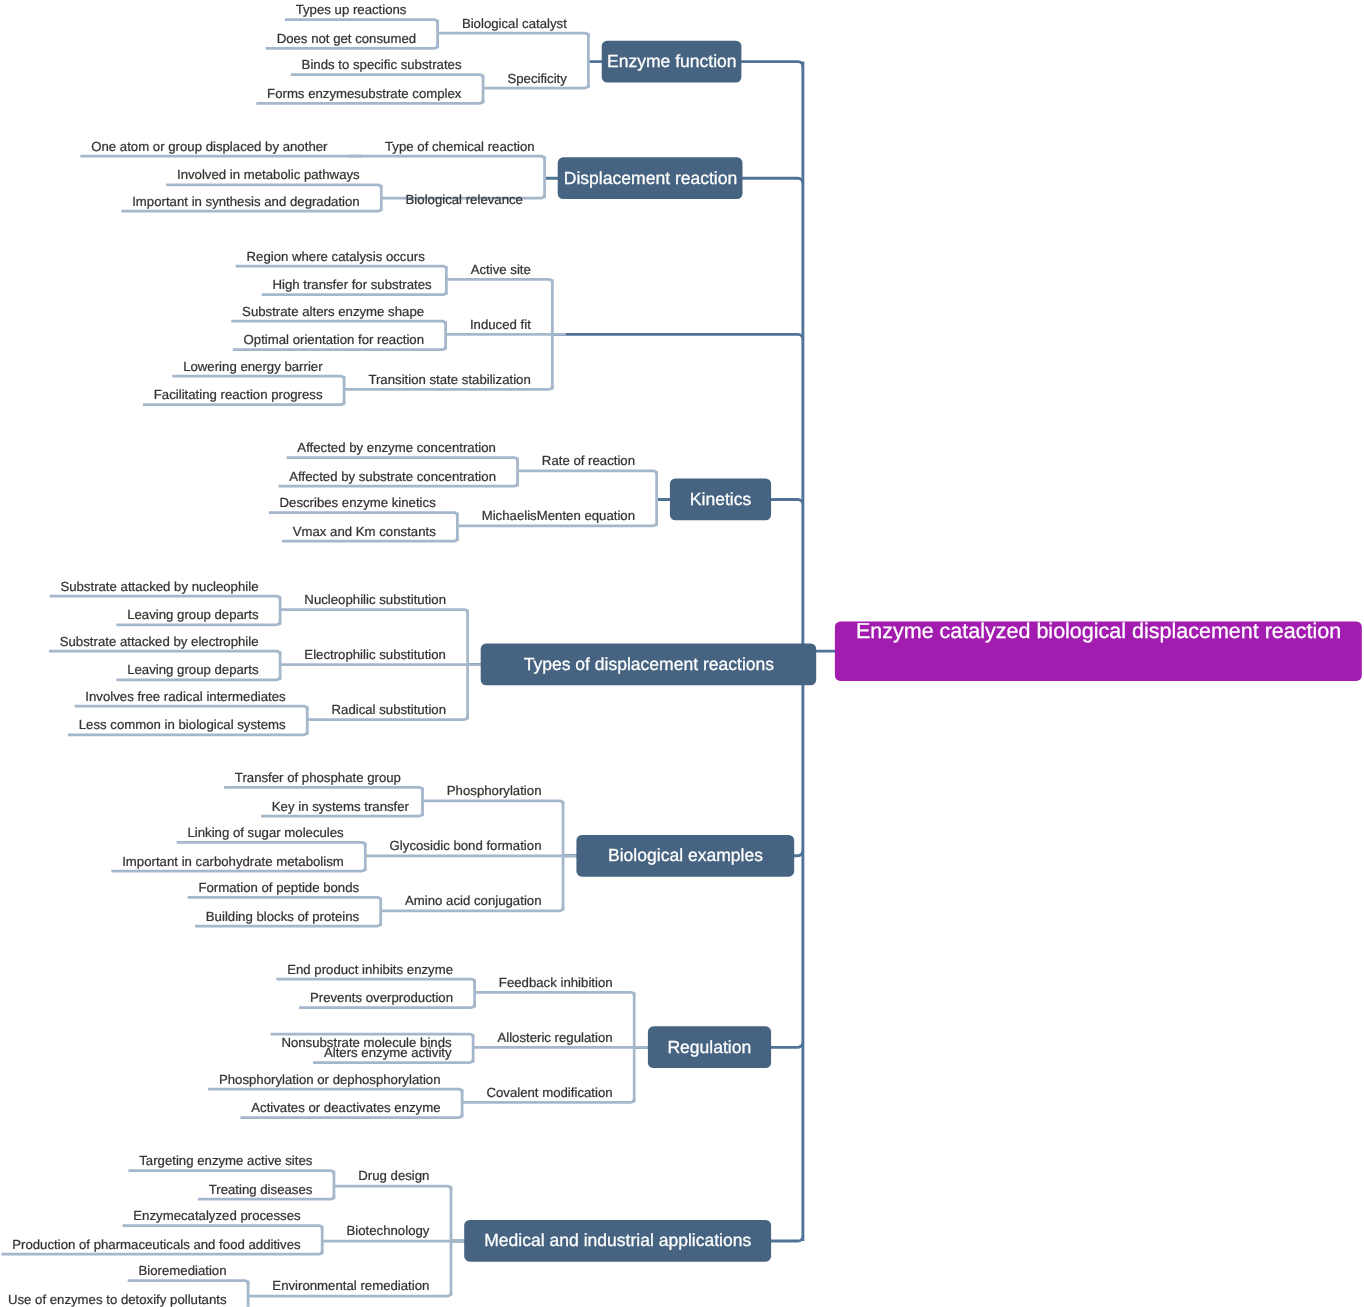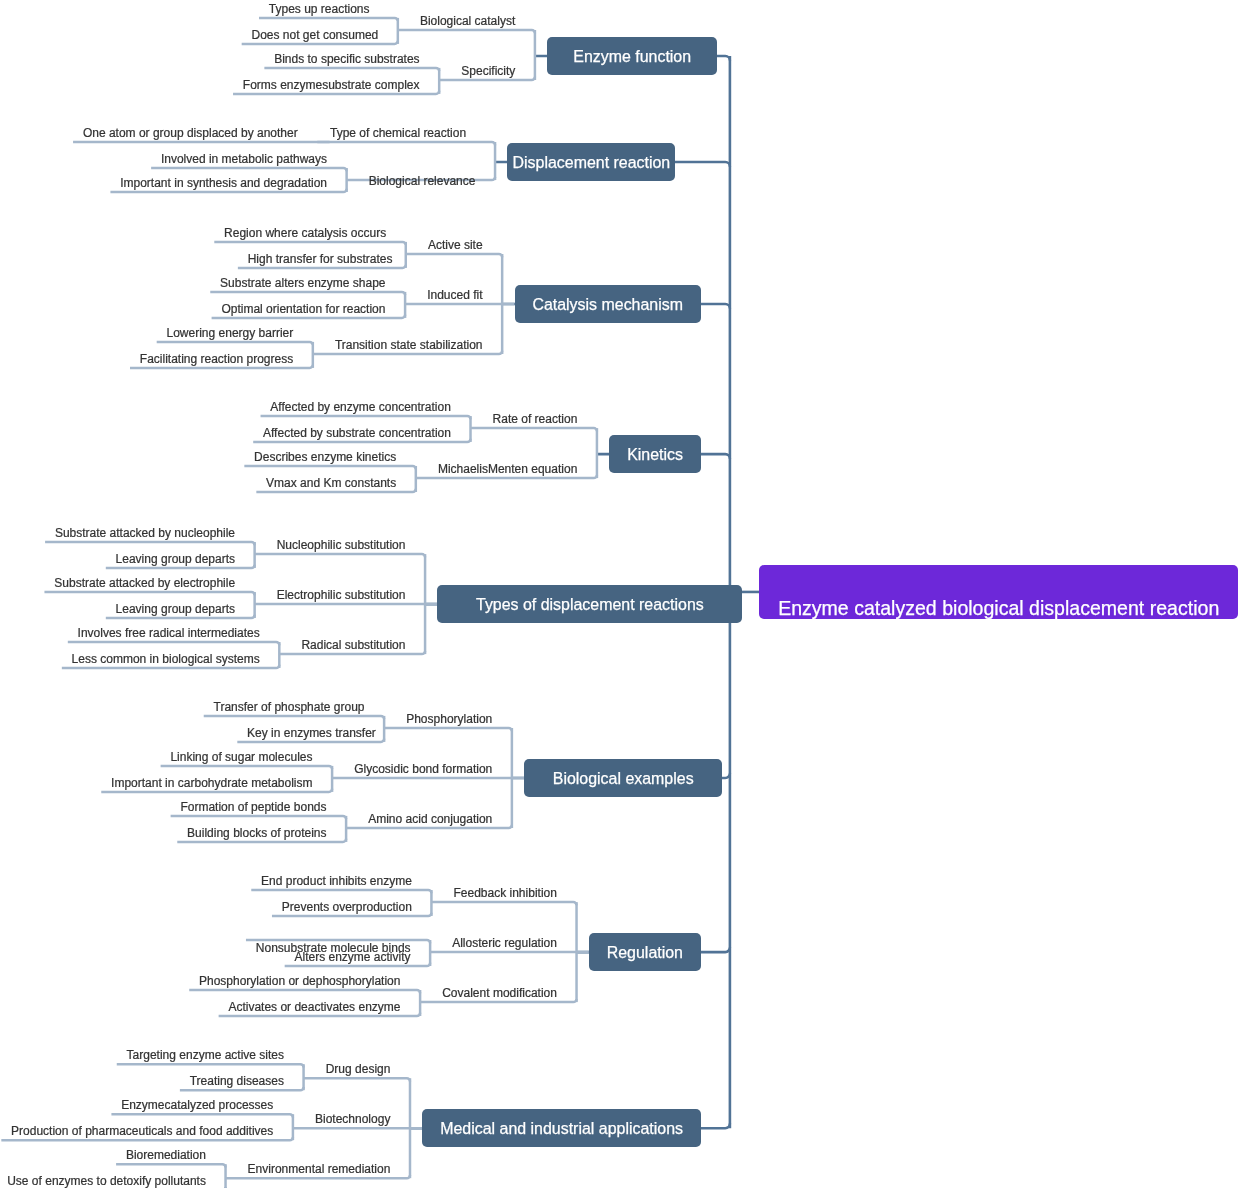--- a/index.html
+++ b/index.html
@@ -1,20 +1,20 @@
 <!DOCTYPE html>
 <html><head>
 <meta charset="utf-8">
 <title>Mindmap</title>
 <style>
   html,body{margin:0;padding:0;background:#ffffff;}
   body{width:1240px;height:1188px;overflow:hidden;font-family:"Liberation Sans",sans-serif;}
   #stage{position:relative;width:1240px;height:1188px;background:#ffffff;}
   svg.mm{position:absolute;left:0;top:0;}
-  .root-node{position:absolute;background:#6d28d9;border-radius:5px;display:flex;align-items:flex-end;box-sizing:border-box;padding-left:18.95px;}
+  .root-node{position:absolute;background:#a21caf;border-radius:5px;display:flex;align-items:flex-start;box-sizing:border-box;padding-left:18.95px;}
   .root-label{font-size:19.56px;color:#ffffff;white-space:pre;line-height:1;-webkit-text-stroke:0.25px #ffffff;}
   .l1-node{position:absolute;background:#466481;border-radius:5px;height:37.7px;display:flex;align-items:center;justify-content:center;box-sizing:border-box;}
   .l1-label{font-size:15.95px;color:#ffffff;white-space:pre;line-height:1;position:relative;top:0.6px;-webkit-text-stroke:0.25px #ffffff;}
   .l2-node,.l3-node{position:absolute;font-size:12px;color:#333333;white-space:pre;line-height:16.5px;-webkit-text-stroke:0.22px #333333;}
 </style>
 </head>
 <body>
 
 <div id="stage">
 <svg class="mm" width="1240" height="1188" viewBox="0 0 1240 1188">
@@ -115,40 +115,37 @@
 <path d="M 111.42 1114.2 L 289.7 1114.2 A 3.2 3.2 0 0 1 292.9 1117.4" fill="none" stroke="#a5b7cb" stroke-width="2.5"></path>
 <path d="M 1.33 1140.2 L 289.7 1140.2 A 3.2 3.2 0 0 0 292.9 1137.0" fill="none" stroke="#a5b7cb" stroke-width="2.5"></path>
 <path d="M 225.54 1178.2 L 406.79 1178.2 A 3.2 3.2 0 0 0 409.99 1175.0" fill="none" stroke="#a5b7cb" stroke-width="2.5"></path>
 <path d="M 225.54 1164.2 L 225.54 1190.2" fill="none" stroke="#a5b7cb" stroke-width="2.5"></path>
 <path d="M 116.09 1164.2 L 222.34 1164.2 A 3.2 3.2 0 0 1 225.54 1167.4" fill="none" stroke="#a5b7cb" stroke-width="2.5"></path>
 <path d="M -2.64 1190.2 L 222.34 1190.2 A 3.2 3.2 0 0 0 225.54 1187.0" fill="none" stroke="#a5b7cb" stroke-width="2.5"></path>
 </svg>
 <div class="root-node" style="left:759.2px;top:565.1px;width:479.0px;height:53.6px">
       <span class="root-label">Enzyme catalyzed biological displacement reaction</span>
     </div>
-<div class="l1-node" style="left:547.2px;top:37.1px;width:170px">
+<div class="l1-node" style="left:547.2px;top:37.1px;width:127px">
       <span class="l1-label">Enzyme function</span>
     </div>
 <div class="l2-node" style="left:419.9px;top:12.7px">Biological catalyst</div>
 <div class="l3-node" style="left:268.8px;top:0.6px">Types up reactions</div>
 <div class="l3-node" style="left:251.5px;top:26.6px">Does not get consumed</div>
 <div class="l2-node" style="left:461.3px;top:62.7px">Specificity</div>
 <div class="l3-node" style="left:274.2px;top:50.6px">Binds to specific substrates</div>
 <div class="l3-node" style="left:242.8px;top:76.6px">Forms enzymesubstrate complex</div>
 <div class="l1-node" style="left:507.4px;top:143.2px;width:168px">
       <span class="l1-label">Displacement reaction</span>
     </div>
-<div class="l2-node" style="left:330px;top:124.7px">Type of chemical reaction</div>
+<div class="l2-node" style="left:350px;top:124.7px">Type of chemical reaction</div>
 <div class="l3-node" style="left:82.9px;top:124.7px">One atom or group displaced by another</div>
 <div class="l2-node" style="left:368.7px;top:173px">Biological relevance</div>
 <div class="l3-node" style="left:160.9px;top:150.7px">Involved in metabolic pathways</div>
 <div class="l3-node" style="left:120.2px;top:174.7px">Important in synthesis and degradation</div>
-<div class="l1-node" style="left:514.5px;top:285.1px;width:186.4px">
-      <span class="l1-label">Catalysis mechanism</span>
-    </div>
 <div class="l2-node" style="left:427.9px;top:236.7px">Active site</div>
 <div class="l3-node" style="left:224.1px;top:224.6px">Region where catalysis occurs</div>
 <div class="l3-node" style="left:247.7px;top:250.6px">High transfer for substrates</div>
 <div class="l2-node" style="left:427.2px;top:286.7px">Induced fit</div>
 <div class="l3-node" style="left:220.1px;top:274.6px">Substrate alters enzyme shape</div>
 <div class="l3-node" style="left:221.4px;top:300.6px">Optimal orientation for reaction</div>
 <div class="l2-node" style="left:334.9px;top:336.7px">Transition state stabilization</div>
 <div class="l3-node" style="left:166.5px;top:324.6px">Lowering energy barrier</div>
 <div class="l3-node" style="left:139.8px;top:350.6px">Facilitating reaction progress</div>
 <div class="l1-node" style="left:609.2px;top:435.2px;width:91.7px">
@@ -170,21 +167,21 @@
 <div class="l3-node" style="left:54.3px;top:574.7px">Substrate attacked by electrophile</div>
 <div class="l3-node" style="left:115.6px;top:600.7px">Leaving group departs</div>
 <div class="l2-node" style="left:301.4px;top:636.8px">Radical substitution</div>
 <div class="l3-node" style="left:77.6px;top:624.7px">Involves free radical intermediates</div>
 <div class="l3-node" style="left:71.6px;top:650.7px">Less common in biological systems</div>
 <div class="l1-node" style="left:524.2px;top:759.1px;width:198px">
       <span class="l1-label">Biological examples</span>
     </div>
 <div class="l2-node" style="left:406.2px;top:710.7px">Phosphorylation</div>
 <div class="l3-node" style="left:213.5px;top:698.6px">Transfer of phosphate group</div>
-<div class="l3-node" style="left:247.1px;top:724.6px">Key in enzymes transfer</div>
+<div class="l3-node" style="left:247.1px;top:724.6px">Key in systems transfer</div>
 <div class="l2-node" style="left:354.2px;top:760.7px">Glycosidic bond formation</div>
 <div class="l3-node" style="left:170.4px;top:748.6px">Linking of sugar molecules</div>
 <div class="l3-node" style="left:111.1px;top:774.6px">Important in carbohydrate metabolism</div>
 <div class="l2-node" style="left:368.2px;top:810.7px">Amino acid conjugation</div>
 <div class="l3-node" style="left:180.4px;top:798.6px">Formation of peptide bonds</div>
 <div class="l3-node" style="left:187.1px;top:824.6px">Building blocks of proteins</div>
 <div class="l1-node" style="left:588.8px;top:933.2px;width:112.1px">
       <span class="l1-label">Regulation</span>
     </div>
 <div class="l2-node" style="left:453.5px;top:884.8px">Feedback inhibition</div>

